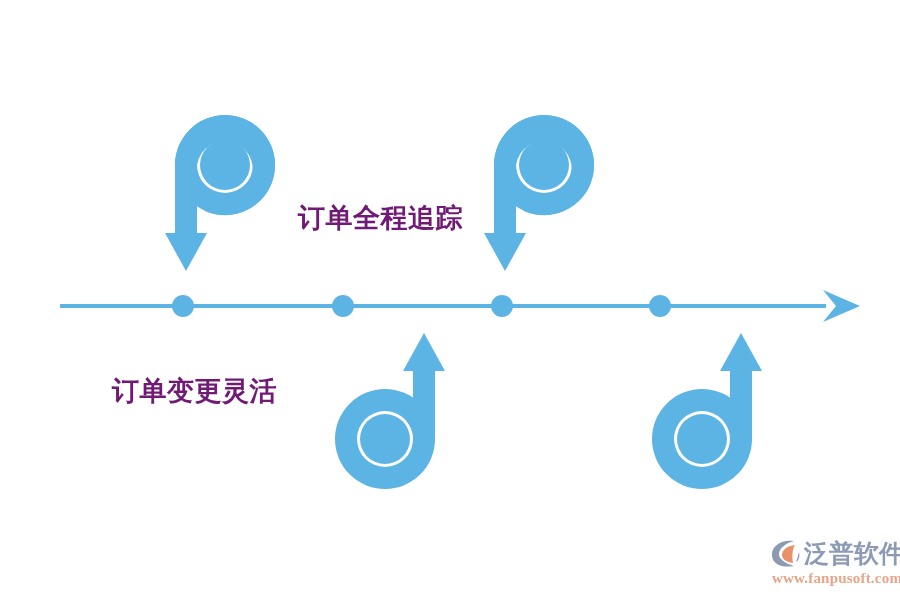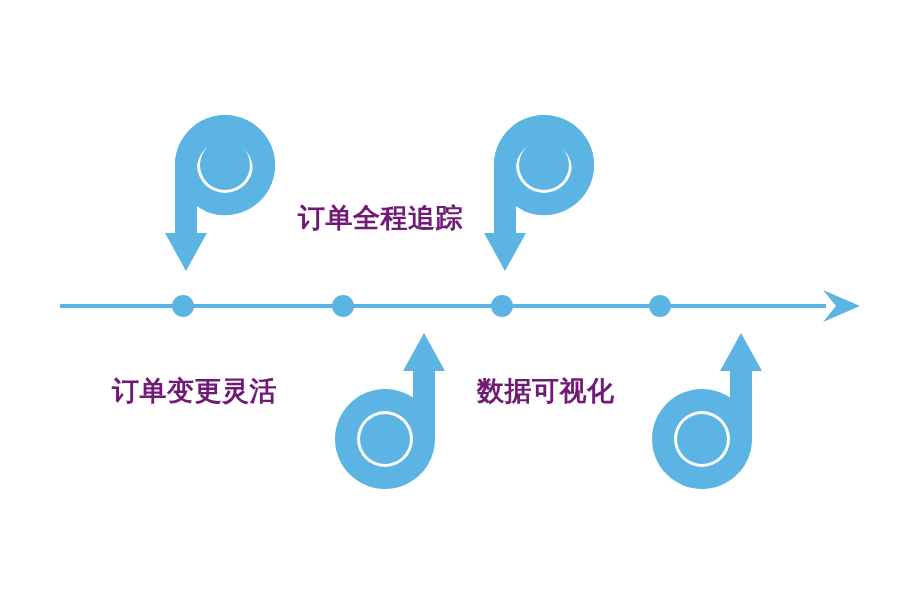--- a/index.html
+++ b/index.html
@@ -156,17 +156,32 @@
       <circle cx="343" cy="306" r="11" fill="#5cb4e5"></circle>
       <circle cx="502" cy="306" r="11" fill="#5cb4e5"></circle>
       <circle cx="660" cy="306" r="11" fill="#5cb4e5"></circle>
     </g>
   </svg>
 
   <div class="node-label" id="label-0">订单变更灵活</div>
 
   <div class="node-label" id="label-1">订单全程追踪</div>
 
-  <div class="node-label" id="label-2">数据可视化</div>
 
 
+  <div id="brand-logo">
+    <div class="logo-row">
+      <svg id="brand-mark" viewBox="0 0 32 30" xmlns="http://www.w3.org/2000/svg">
+
+        <path d="M 24,3 C 10,1 1,9 2,18 C 3,27 13,30 24,28
+                 C 14,25 8,20 9,15 C 10,10 16,5 24,3 Z" fill="#8c9ab4"></path>
+
+        <path d="M 25,7 C 17,8 12,12 12,17 C 12,21 16,24 23,25
+                 C 22,19 22,12 25,7 Z" fill="#e8926a"></path>
+
+        <path d="M 26,24 C 29,22 30,18 29,14 C 28,18 27,21 26,24 Z" fill="#8c9ab4"></path>
+      </svg>
+      <span id="brand-name">泛普软件</span>
+    </div>
+    <div id="brand-url">www.fanpusoft.com</div>
+  </div>
 
 </div>
 
 </body></html>

